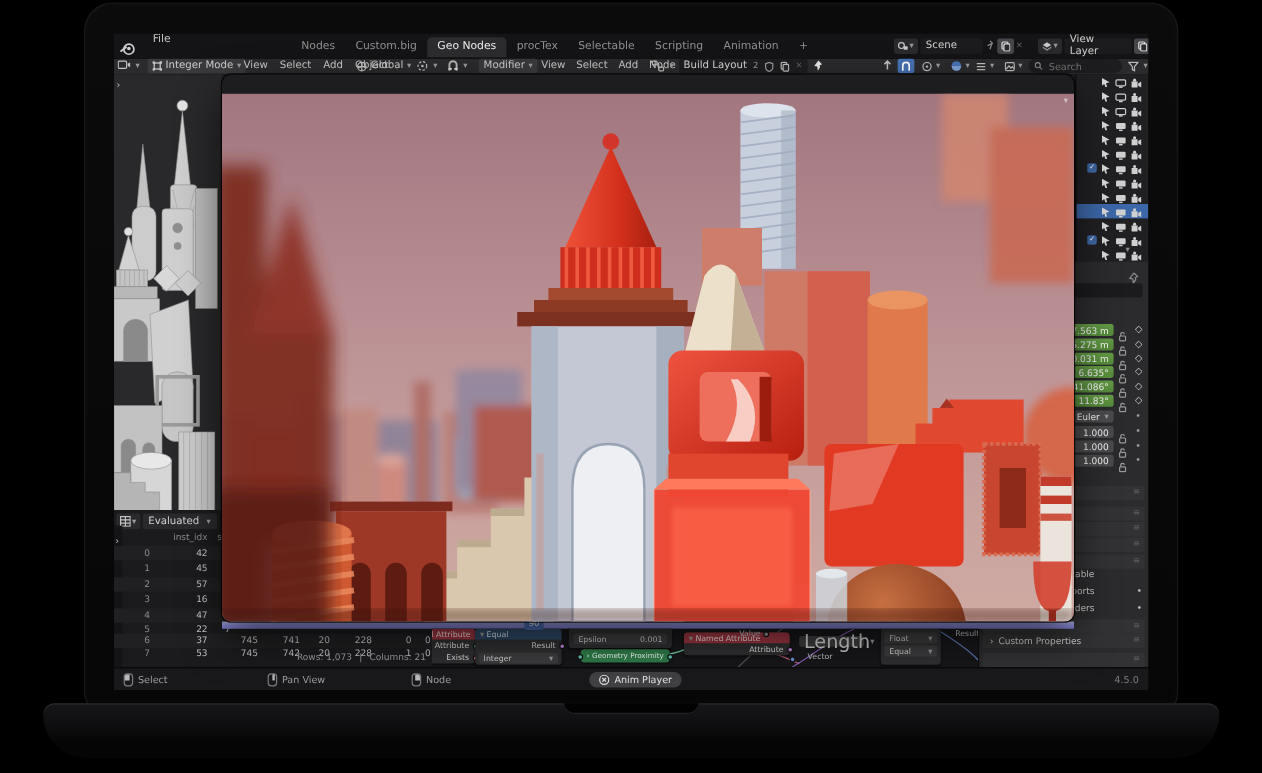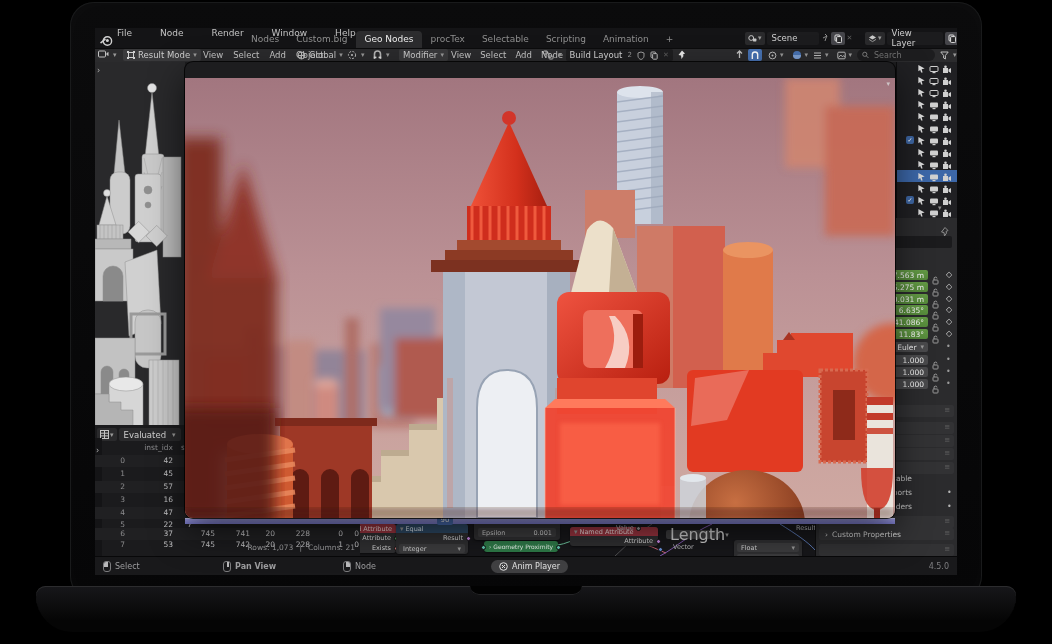--- a/index.html
+++ b/index.html
@@ -12,21 +12,21 @@
     box-shadow:inset 0 0 0 1px #191a1b, inset 0 0 24px rgba(255,255,255,.02);}
   .laptop-base{position:absolute;left:36px;top:586px;width:980px;height:46px;
     background:linear-gradient(#17171a,#050505 75%);border-radius:12px 12px 46px 46px;
     box-shadow:inset 0 1px 0 #2c2c2e;}
   .base-notch{position:absolute;left:50%;transform:translateX(-50%);top:586px;width:112px;height:9px;
     background:#020202;border-radius:0 0 10px 10px;box-shadow:inset 0 -1px 0 #232325;}
   
   .screen{position:absolute;left:95px;top:28px;width:862px;height:547px;background:#101011;overflow:hidden;}
   .topbar{position:absolute;left:0;top:0;width:862px;height:20px;background:#141416;}
   .logo{position:absolute;left:5px;top:4px;width:13px;height:13px;}
-  .menus{position:absolute;left:22px;top:0;height:20px;display:flex;gap:28px;}
+  .menus{position:absolute;left:22px;top:0;height:20px;display:flex;align-items:center;gap:11px;flex-direction:column;}
   .menu{font-size:9px;color:#c3c3c3;}
   .tabs{position:absolute;left:148px;top:2px;height:18px;display:flex;align-items:flex-end;gap:1px;}
   .tab{font-size:9px;color:#8f8f8f;padding:3px 8px 4px;border-radius:4px 4px 0 0;}
   .tab.active{background:#2c2c2e;color:#ececec;}
   .idblock{position:absolute;top:3px;height:14px;display:flex;align-items:center;gap:2px;}
   .icochip{height:13px;display:flex;align-items:center;gap:1px;background:#2a2a2c;border-radius:2px;padding:0 3px;}
   .idfield{height:13px;background:#1c1c1e;border-radius:2px;color:#cfcfcf;font-size:8.5px;
     display:flex;align-items:center;padding:0 5px;}
   .mini{font-size:7px;color:#9a9a9a;}
   .dim{color:#5f5f5f;}
@@ -198,21 +198,21 @@
   </div>
   <div class="hgroup" style="left:28px">
     <span class="chip">
         <svg width="8" height="8" viewBox="0 0 8 8">
           <rect x="1.5" y="1.5" width="5" height="5" fill="none" stroke="#d0d0d0"></rect>
           <rect x="0" y="0" width="2" height="2" fill="#d0d0d0"></rect>
           <rect x="6" y="0" width="2" height="2" fill="#d0d0d0"></rect>
           <rect x="0" y="6" width="2" height="2" fill="#d0d0d0"></rect>
           <rect x="6" y="6" width="2" height="2" fill="#d0d0d0"></rect>
         </svg>
-    <span>Result Mode</span>
+    <span>Integer Mode</span>
         <span class="mini">▾</span>
       </span>
   </div>
   <div class="hgroup" style="left:108px;gap:10px" id="vp-menus">
       <span class="hmenu">View</span>
       <span class="hmenu">Select</span>
       <span class="hmenu">Add</span>
       <span class="hmenu">Object</span>
     </div>
   <div class="hgroup" style="left:200px">
@@ -802,21 +802,21 @@
         </div>
     </div>
     <div class="nfield" style="position:absolute;left:306px;top:6px;width:54px">
       <span>Length</span>
         <span class="mini">▾</span>
       </div>
     <div class="nfrag" style="left:306px;top:19px">
       <span class="socket" style="left:-8px;top:2px;background:#6a8fd8;position:relative"></span>
       <span>Vector</span>
       </div>
-    <div class="node" style="left:374px;top:16px;width:68px;height:30px">
+    <div class="node" style="left:374px;top:0;width:50px;height:30px">
       <div class="nfield" style="margin:3px 3px 2px">
           <span>Float</span>
           <span class="mini">▾</span>
         </div>
       <div class="nfield" style="margin:0 3px">
           <span>Equal</span>
           <span class="mini">▾</span>
         </div>
     </div>
     <div class="nfrag" style="left:256px;top:0">
@@ -829,21 +829,21 @@
   </div>
 
   <div class="statusbar">
     <div id="keymap">
         <div class="keymap-item" style="left: 8px;">
           <span class="mouse left">
             <i></i>
           </span>
           <span>Select</span>
         </div>
-        <div class="keymap-item" style="left: 128px; font-weight: bold;">
+        <div class="keymap-item" style="left: 128px;">
           <span class="mouse middle">
             <i></i>
           </span>
           <span>Pan View</span>
         </div>
         <div class="keymap-item" style="left: 248px;">
           <span class="mouse right">
             <i></i>
           </span>
           <span>Node</span>

